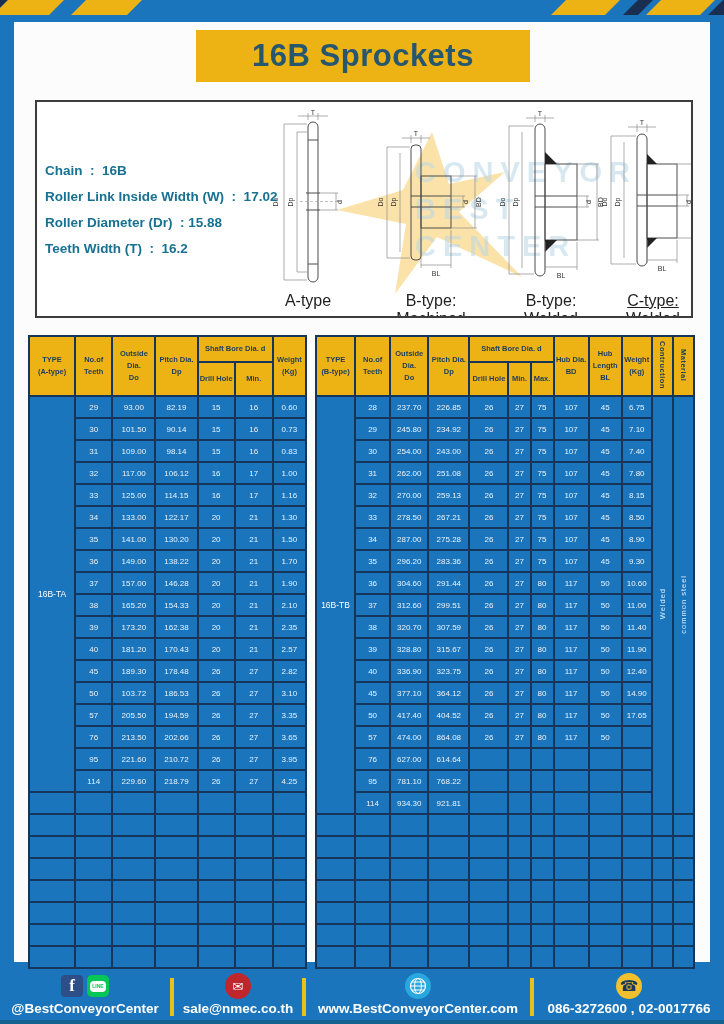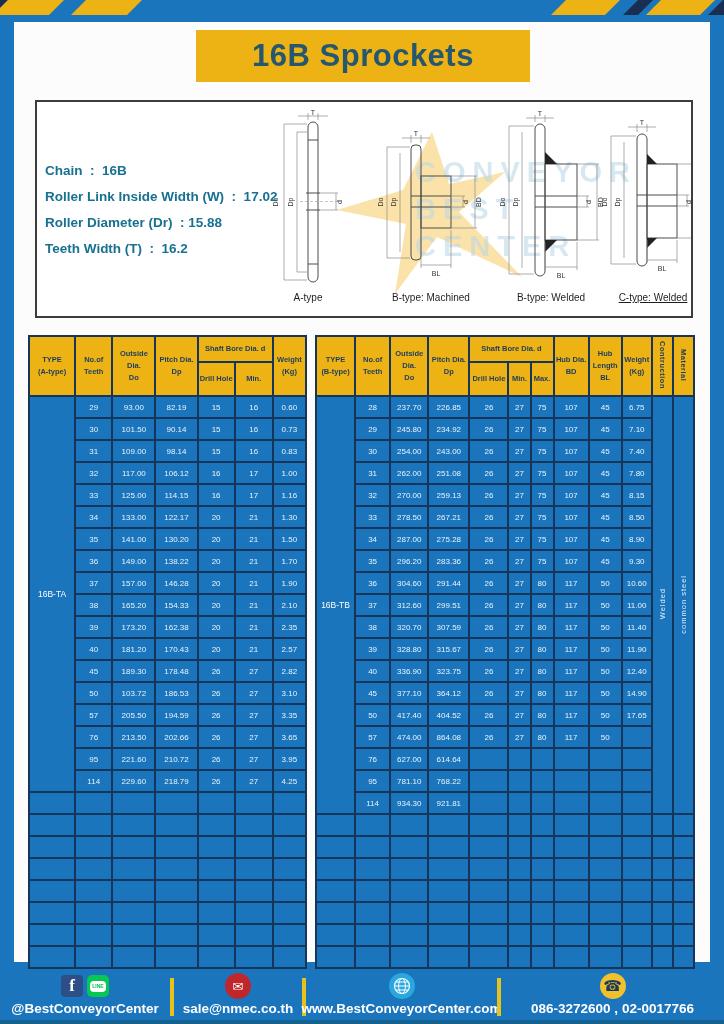--- a/index.html
+++ b/index.html
@@ -20,21 +20,21 @@
 
   
   .spec-box{position:absolute;left:21px;top:78px;width:654px;height:214px;background:#fff;
     border:2px solid #3c3c3c;overflow:hidden;}
   .specs{position:absolute;left:8px;top:56px;z-index:3;}
   .spec-line{font-size:13.5px;font-weight:bold;color:#187191;line-height:26px;white-space:pre;}
   .watermark{position:absolute;z-index:1;}
   .wm-text{position:absolute;left:378px;top:52px;z-index:1;color:#b9d6e6;opacity:.55;
     font-weight:bold;font-size:29px;letter-spacing:7px;line-height:37px;}
   .figure{position:absolute;top:8px;z-index:2;}
-  .captions span{position:absolute;top:190px;z-index:3;font-size:10px;color:#1e1e1e;text-align:center;}
+  .captions span{position:absolute;top:190px;z-index:3;font-size:16px;color:#1e1e1e;text-align:center;}
   svg .ln{stroke:#4d4d4d;stroke-width:1;fill:none;}
   svg .dim{stroke:#8a8a8a;stroke-width:.7;fill:none;}
   svg .dsh{stroke:#9a9a9a;stroke-width:.6;stroke-dasharray:3 2;fill:none;}
   svg text{font-family:"Liberation Sans",sans-serif;font-size:7px;fill:#333;}
   svg .weld{fill:#222;stroke:none;}
 
   
   .tbl{position:absolute;top:313px;border-collapse:collapse;table-layout:fixed;height:620px;}
   #table-a{left:14px;width:279px;}
   #table-b{left:301px;width:380px;}
@@ -48,21 +48,21 @@
   .type-cell .cv{font-size:8.5px;color:#fff;}
   .vhead{writing-mode:vertical-rl;display:inline-block;font-size:7.5px;letter-spacing:.5px;padding:2px 0;}
   .vtext{writing-mode:vertical-rl;transform:rotate(180deg);display:inline-block;
     font-size:7.5px;letter-spacing:1px;color:#dfeefb;}
 
   
   .footer{position:absolute;left:0;top:970px;width:724px;height:54px;background:#1b75bd;
     display:flex;align-items:stretch;}
   .footer-section{display:flex;flex-direction:column;align-items:center;justify-content:flex-start;
     padding-top:3px;}
-  .fs1{width:170px;} .fs2{width:128px;} .fs3{width:191px;} .fs4{flex:1;}
+  .fs1{width:170px;} .fs2{width:128px;} .fs3{width:224px;} .fs4{flex:1;}
   .fdiv{width:4px;height:38px;background:#e8c219;align-self:center;}
   .ficons{display:flex;gap:4px;align-items:center;height:26px;}
   .flabel{color:#fff;font-weight:bold;font-size:13.5px;margin-top:2px;white-space:nowrap;}
   .icon-fb{width:22px;height:22px;border-radius:4px;background:#2d4e86;color:#fff;
     font-weight:bold;font-size:17px;text-align:center;line-height:22px;font-family:"Liberation Serif",serif;}
   .icon-line{width:22px;height:22px;border-radius:5px;background:#06c755;display:flex;
     align-items:center;justify-content:center;}
   .icon-line .bubble{background:#fff;border-radius:4px;width:16px;height:11px;color:#06c755;
     font-size:5px;font-weight:bold;text-align:center;line-height:11px;}
   .icon-circle{width:26px;height:26px;border-radius:50%;display:flex;align-items:center;justify-content:center;}

